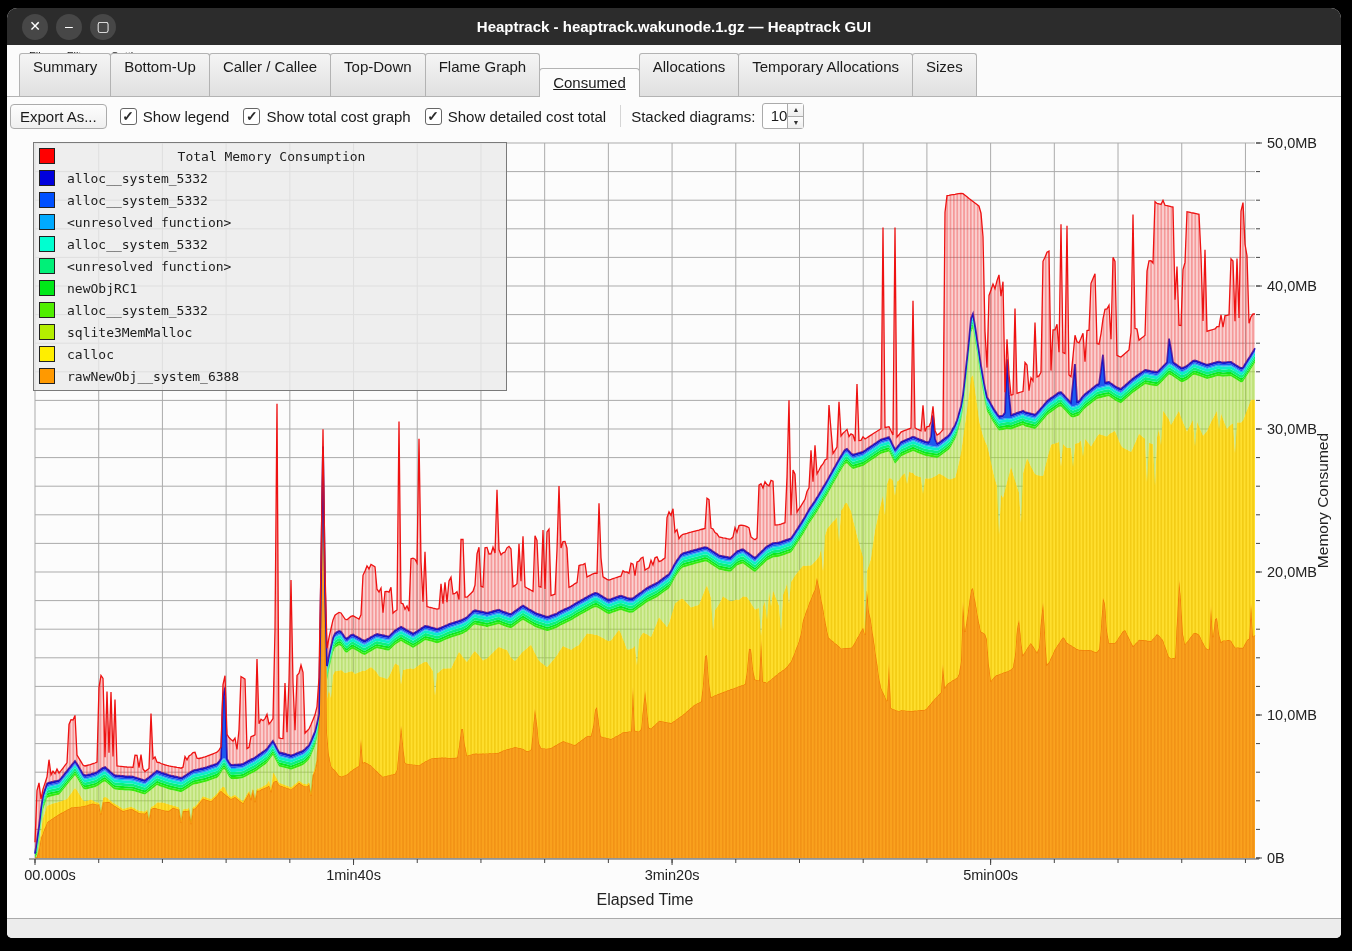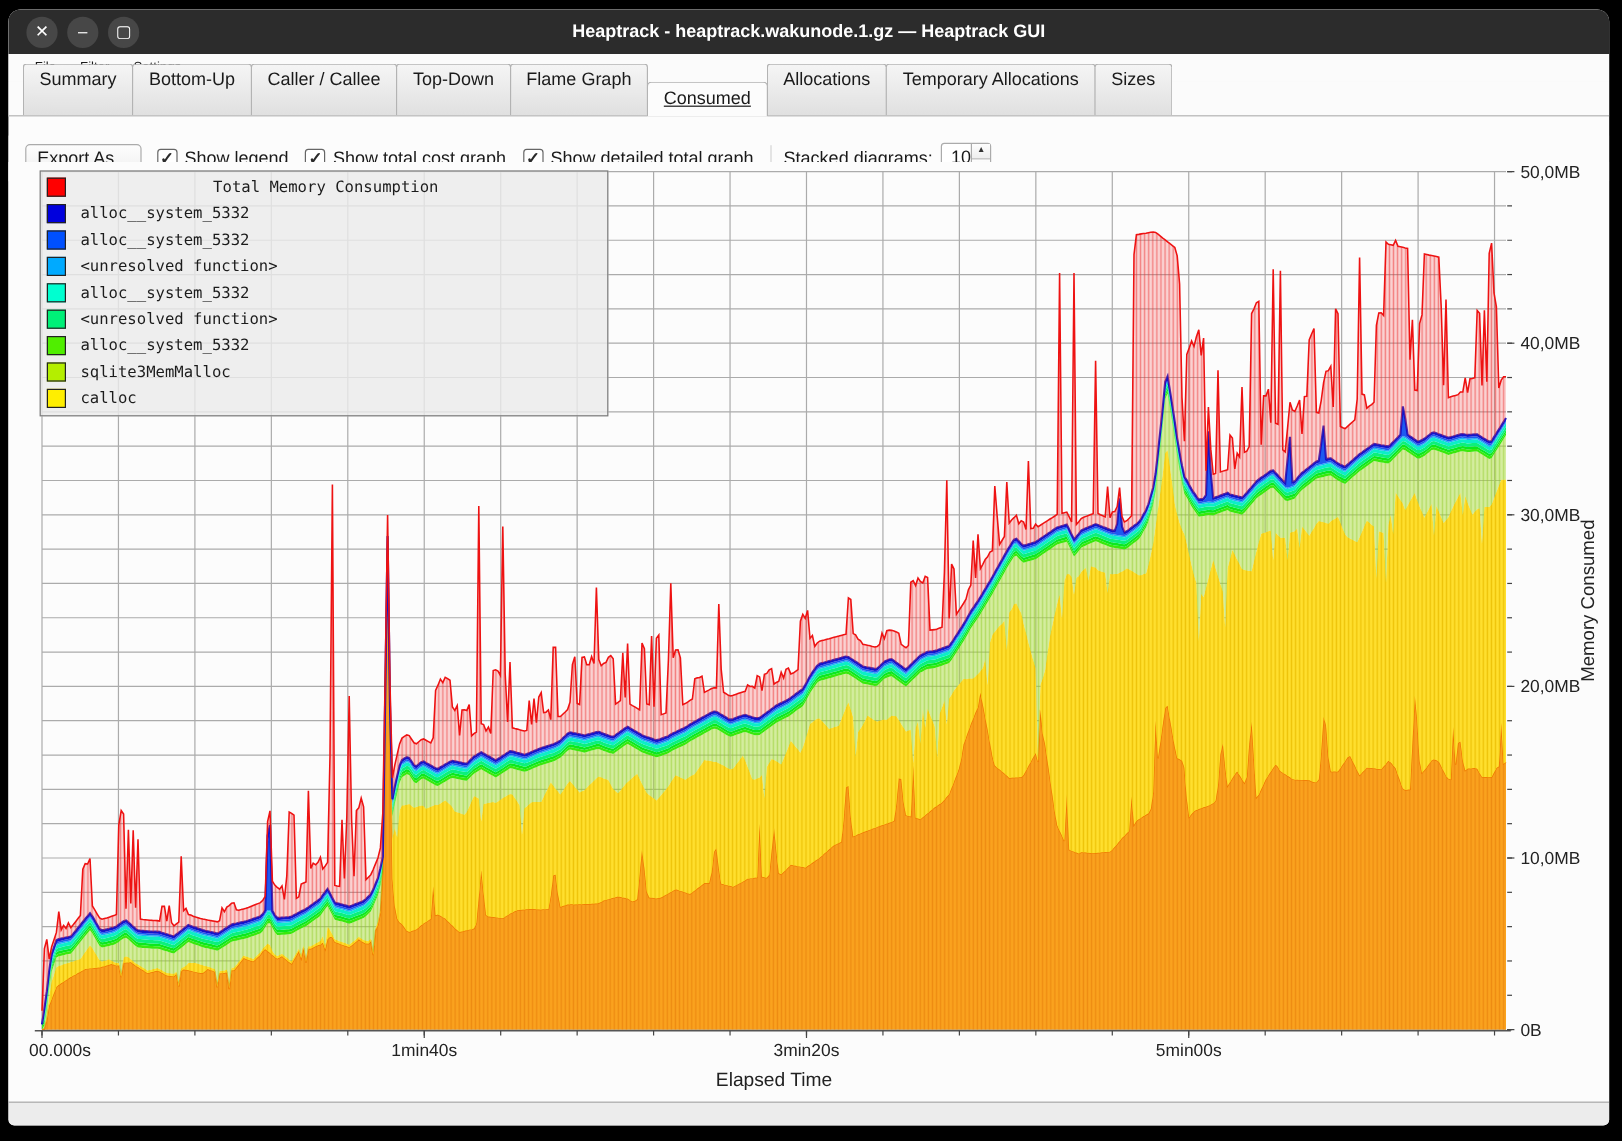--- a/index.html
+++ b/index.html
@@ -6,21 +6,21 @@
   *{box-sizing:border-box;}
   #window{position:absolute;left:7px;top:8px;width:1334px;height:930px;background:#fcfcfc;border-radius:10px 10px 5px 5px;overflow:hidden;font-family:"Liberation Sans",sans-serif;}
   #titlebar{position:relative;height:37px;background:#2c2c2c;}
   .winbtn{position:absolute;top:6px;width:26px;height:26px;border-radius:50%;background:#474747;color:#fff;text-align:center;line-height:25px;font-size:14px;}
   #title-text{position:absolute;left:0;right:0;top:0;height:37px;line-height:37px;text-align:center;color:#ffffff;font-weight:bold;font-size:15px;}
   #menubar{height:23px;background:#fbfbfb;display:flex;align-items:center;padding-left:12px;font-size:11px;color:#1a1a1a;}
   .menu-item{padding:0 10px;height:23px;line-height:23px;}
   #tabbar{height:29px;background:#fbfbfb;position:relative;display:flex;align-items:flex-end;padding-left:12px;border-bottom:1px solid #b3b3b3;}
   .tab{height:43px;line-height:25px;padding:0 13px;font-size:15px;color:#1a1a1a;background:linear-gradient(#f5f5f5,#e0e0e0);border:1px solid #b3b3b3;border-bottom:none;border-radius:3px 3px 0 0;margin-right:-1px;position:relative;}
   .tab.active{background:#fcfcfc;height:29px;line-height:28px;margin-bottom:-1px;z-index:3;border-radius:4px 4px 0 0;text-decoration:underline;}
-  #toolbar{height:38px;background:#fcfcfc;display:flex;align-items:center;padding-left:14px;font-size:15px;color:#1a1a1a;margin-top:16px;}
+  #toolbar{height:38px;background:#fcfcfc;display:flex;align-items:center;padding-left:3px;font-size:15px;color:#1a1a1a;}
   #export-btn{background:linear-gradient(#fdfdfd,#efefef);border:1px solid #ababab;border-radius:4px;padding:3px 9px;font-size:15px;color:#1a1a1a;margin-right:13px;}
   .cb-group{display:flex;align-items:center;margin-right:14px;}
   .checkbox{width:17px;height:17px;border:1px solid #666;border-radius:3px;background:#fff;margin-right:6px;text-align:center;line-height:15px;font-size:14px;font-weight:bold;color:#2b2b2b;}
   .tb-sep{width:1px;height:22px;background:#d5d5d5;margin:0 10px 0 0;}
   #spinbox{display:flex;border:1px solid #ababab;border-radius:3px;background:#fff;height:26px;margin-left:7px;}
   #spin-val{width:24px;text-align:right;line-height:24px;font-size:15px;}
   #spin-btns{width:16px;border-left:1px solid #ababab;display:flex;flex-direction:column;}
   #spin-btns div{flex:1;font-size:7px;line-height:11px;text-align:center;color:#333;background:linear-gradient(#fdfdfd,#eee);}
   #spin-btns div:first-child{border-bottom:1px solid #ababab;}
   #chart-wrap{position:absolute;left:0;top:127px;width:1334px;height:783px;background:#fcfcfc;}
@@ -61,21 +61,21 @@
     <div class="cb-group">
       <div class="checkbox">✓</div>
       <span>Show legend</span>
     </div>
     <div class="cb-group">
       <div class="checkbox">✓</div>
       <span>Show total cost graph</span>
     </div>
     <div class="cb-group">
       <div class="checkbox">✓</div>
-      <span>Show detailed total graph</span>
+      <span>Show detailed cost total</span>
     </div>
     <div class="tb-sep"></div>
     <span>Stacked diagrams:</span>
     <div id="spinbox">
       <div id="spin-val">10</div>
       <div id="spin-btns">
         <div>▲</div>
         <div>▼</div>
       </div>
     </div>
@@ -250,27 +250,35 @@
         </div>
         <div class="lg-row">
           <div class="lg-sw" style="background:#00ffd0"></div>
           <div>alloc__system_5332</div>
         </div>
         <div class="lg-row">
           <div class="lg-sw" style="background:#00f078"></div>
           <div>&lt;unresolved function&gt;</div>
         </div>
         <div class="lg-row">
+          <div class="lg-sw" style="background:#00e818"></div>
+          <div>newObjRC1</div>
+        </div>
+        <div class="lg-row">
           <div class="lg-sw" style="background:#50ee00"></div>
           <div>alloc__system_5332</div>
         </div>
         <div class="lg-row">
           <div class="lg-sw" style="background:#b4ee00"></div>
           <div>sqlite3MemMalloc</div>
         </div>
         <div class="lg-row">
           <div class="lg-sw" style="background:#ffee00"></div>
           <div>calloc</div>
+        </div>
+        <div class="lg-row">
+          <div class="lg-sw" style="background:#ff9900"></div>
+          <div>rawNewObj__system_6388</div>
         </div>
       </div>
   </div>
   <div id="statusbar"></div>
 </div>
 
 </body></html>

